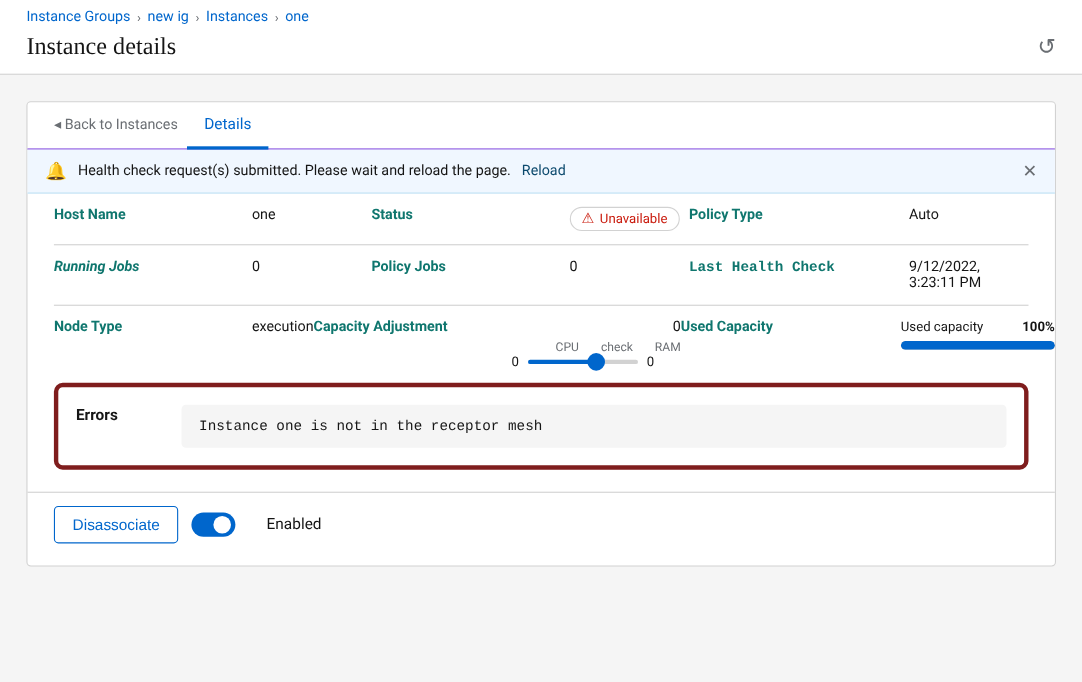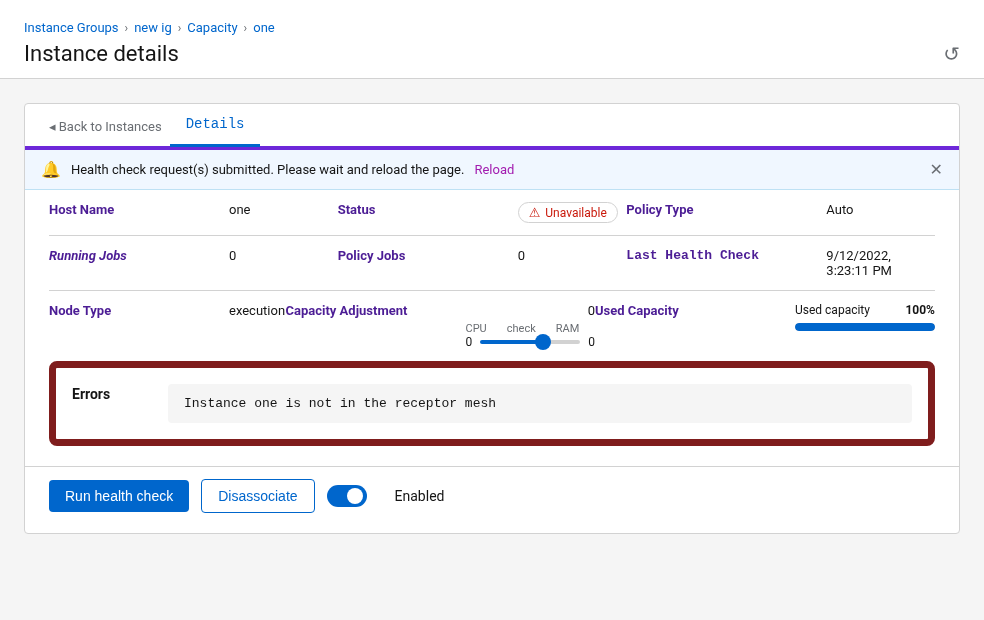--- a/index.html
+++ b/index.html
@@ -6,21 +6,21 @@
     body {
       font-family: -apple-system, BlinkMacSystemFont, 'Segoe UI', Roboto, sans-serif;
       font-size: 14px;
       background: #f5f5f5;
       color: #151515;
       width: 984px;
       min-height: 620px;
     }
     .top-bar {
       background: #fff;
-      padding: 20px 24px 0 24px;
+      padding: 8px 24px 0 24px;
       border-bottom: 1px solid #d2d2d2;
     }
     .breadcrumb {
       display: flex;
       align-items: center;
       gap: 6px;
       font-size: 13px;
       color: #06c;
       margin-bottom: 6px;
     }
@@ -36,38 +36,39 @@
     .page-header {
       display: flex;
       align-items: center;
       justify-content: space-between;
       padding-bottom: 12px;
     }
     .page-title {
       font-size: 22px;
       font-weight: 400;
       color: #151515;
+      font-family: Liberation Serif, serif;
     }
     .history-icon {
       color: #6a6e73;
       font-size: 20px;
       cursor: pointer;
     }
     .content-area {
       padding: 24px;
     }
     .tab-panel {
       background: #fff;
       border: 1px solid #d2d2d2;
       border-radius: 4px;
     }
     .tab-bar {
       display: flex;
-      align-items: flex-end;
-      border-bottom: 4px solid #6d28d9;
+      align-items: flex-start;
+      border-bottom: 1px solid #6d28d9;
       padding: 0 16px;
     }
     .back-link {
       display: flex;
       align-items: center;
       gap: 4px;
       color: #6a6e73;
       font-size: 13px;
       cursor: pointer;
       padding: 12px 8px;
@@ -77,51 +78,50 @@
       padding: 12px 16px;
       font-size: 14px;
       cursor: pointer;
       color: #151515;
       border-bottom: 3px solid transparent;
       margin-bottom: -1px;
     }
     .tab-item.active {
       border-bottom: 3px solid #06c;
       color: #06c;
-      font-family: Liberation Mono, monospace;
     }
     .alert-bar {
       display: flex;
       align-items: center;
       gap: 10px;
       background: #f0f7ff;
       border-bottom: 1px solid #bee1f4;
       padding: 10px 16px;
       font-size: 13px;
       color: #151515;
     }
     .alert-icon {
       color: #009596;
       font-size: 16px;
     }
     .alert-reload {
-      color: #a21caf;
+      color: #0c4a6e;
       cursor: pointer;
       text-decoration: none;
     }
     .alert-close {
       margin-left: auto;
       color: #6a6e73;
       cursor: pointer;
       font-size: 16px;
     }
     .detail-label {
       font-weight: 700;
       font-size: 13px;
-      color: #4c1d95;
+      color: #0f766e;
       margin-bottom: 4px;
     }
     .detail-value {
       font-size: 13px;
       color: #151515;
     }
     .status-badge {
       display: inline-flex;
       align-items: center;
       gap: 5px;
@@ -134,20 +134,21 @@
     }
     .status-badge-icon {
       color: #c9190b;
       font-size: 13px;
     }
     .slider-labels {
       display: flex;
       gap: 20px;
       font-size: 11px;
       color: #6a6e73;
+      margin-left: 40px;
     }
     .slider-wrap {
       display: flex;
       align-items: center;
       gap: 8px;
       font-size: 12px;
     }
     input[type=range] {
       -webkit-appearance: none;
       width: 100px;
@@ -187,21 +188,21 @@
       height: 100%;
       background: #06c;
       border-radius: 4px;
     }
     .errors-outer {
       padding: 0 24px 20px 24px;
     }
     .errors-wrapper {
       display: flex;
       align-items: flex-start;
-      border: 7px solid #7f1d1d;
+      border: 4px solid #7f1d1d;
       border-radius: 8px;
       padding: 16px;
       background: #fff;
     }
     .errors-label {
       font-weight: 700;
       font-size: 14px;
       min-width: 80px;
       padding-top: 2px;
     }
@@ -291,21 +292,21 @@
   </style>
 </head>
 <body>
 
 <div class="top-bar">
   <div class="breadcrumb">
     <a>Instance Groups</a>
     <span class="breadcrumb-sep">›</span>
     <a>new ig</a>
     <span class="breadcrumb-sep">›</span>
-    <a>Capacity</a>
+    <a>Instances</a>
     <span class="breadcrumb-sep">›</span>
     <a>one</a>
   </div>
   <div class="page-header">
     <h1 class="page-title">Instance details</h1>
     <span class="history-icon" title="View history">↺</span>
   </div>
 </div>
 
 <div class="content-area">
@@ -392,21 +393,20 @@
     </div>
 
     <div class="errors-outer">
       <div class="errors-wrapper">
         <div class="errors-label">Errors</div>
         <div class="errors-content">Instance one is not in the receptor mesh</div>
       </div>
     </div>
 
     <div class="footer-actions">
-      <button class="btn-primary">Run health check</button>
       <button class="btn-secondary">Disassociate</button>
       <div class="toggle-wrap">
         <label class="toggle">
           <input type="checkbox" checked="" style="">
           <span class="toggle-slider"></span>
         </label>
         <span class="toggle-label">Enabled</span>
       </div>
     </div>
 

